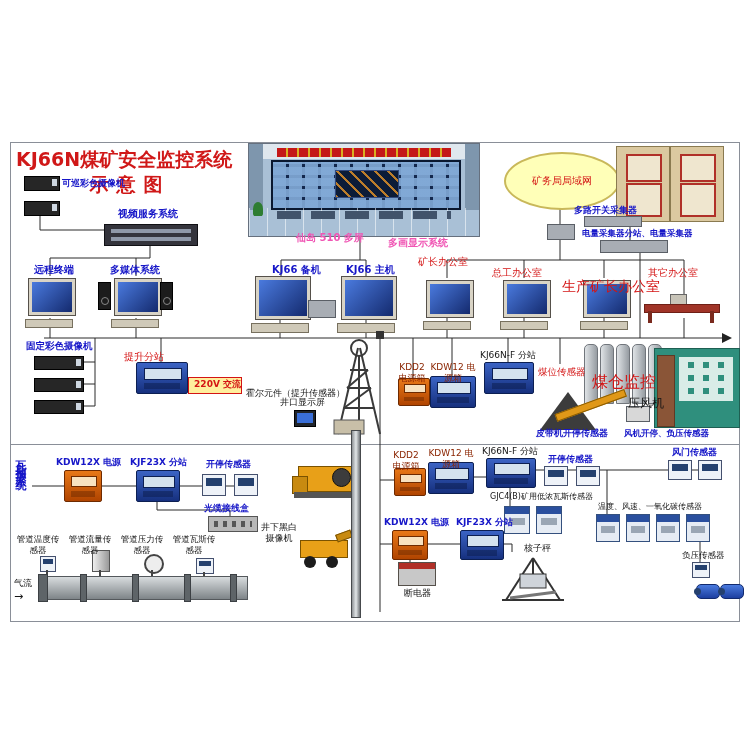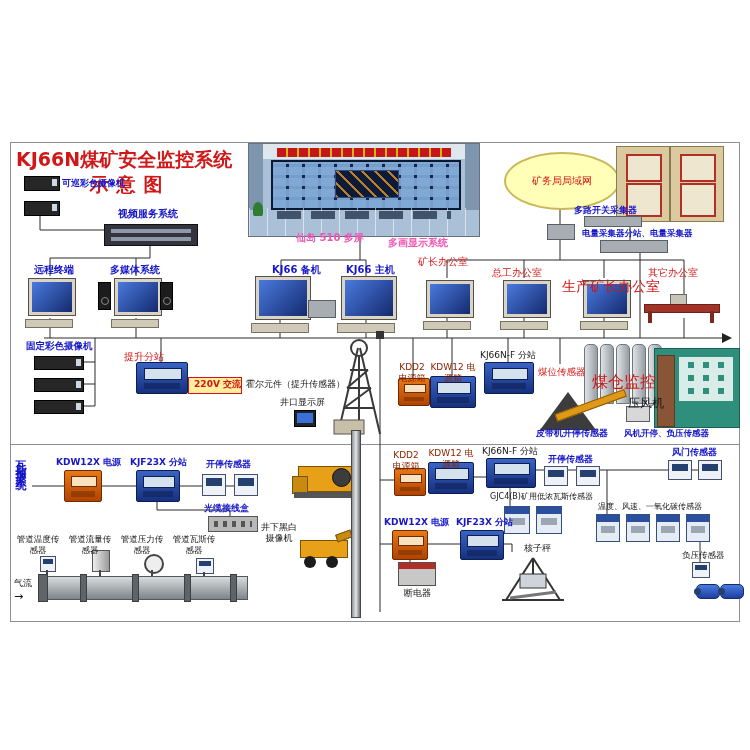--- a/index.html
+++ b/index.html
@@ -280,21 +280,21 @@
 <div class="camf" style="left:34px;top:356px;width:48px;height:12px"></div>
 <div class="camf" style="left:34px;top:378px;width:48px;height:12px"></div>
 <div class="camf" style="left:34px;top:400px;width:48px;height:12px"></div>
 
 <div class="lbl red" style="left:124px;top:351px;font-size:10px">提升分站</div>
 <div class="dev dev-blue" style="left:136px;top:362px;width:50px;height:30px">
     <i></i>
     <b></b>
   </div>
 <div class="lbl" style="left:188px;top:377px;width:52px;height:15px;background:#ffef9e;border:1.5px solid #d41414;color:#d41414;font-weight:bold;text-align:right;line-height:13px">220V 交流</div>
-<div class="lbl" style="left:246px;top:379px">霍尔元件（提升传感器）</div>
+<div class="lbl" style="left:246px;top:388px">霍尔元件（提升传感器）</div>
 <div class="lbl" style="left:280px;top:397px">井口显示屏</div>
 <div class="screen-sm" style="left:294px;top:410px;width:20px;height:15px">
     <i></i>
   </div>
 
 <svg class="abs" style="left:314px;top:336px;z-index:2" width="84" height="102">
   <g stroke="#3a3a3a" stroke-width="2" fill="none">
     <line x1="24" y1="98" x2="44" y2="12"></line>
       <line x1="66" y1="98" x2="46" y2="12"></line>
     <line x1="30" y1="72" x2="60" y2="72"></line>

